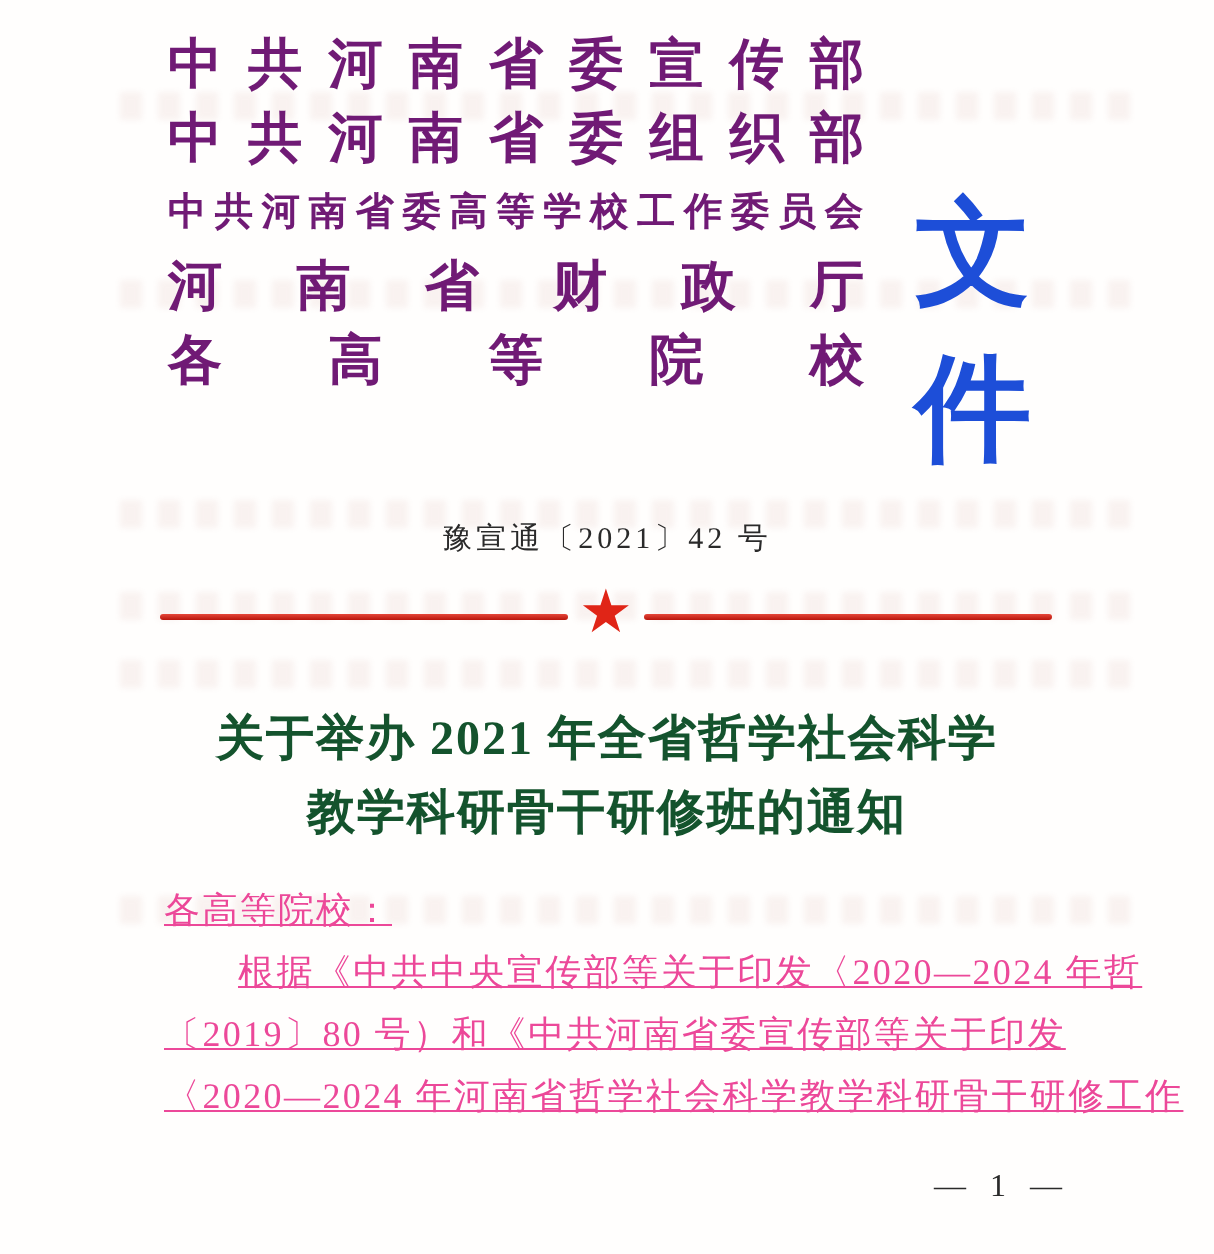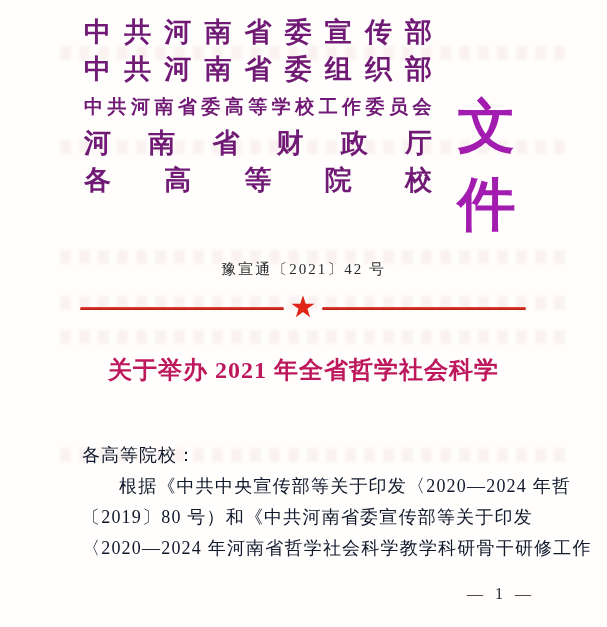--- a/index.html
+++ b/index.html
@@ -55,21 +55,21 @@
   }
   #file-label {
     position: absolute;
     left: 433px;
     top: 88px;
     width: 104px;
     height: 78px;
     line-height: 78px;
     font-size: 58px;
     font-weight: bold;
-    color: #a21caf;
+    color: #1d4ed8;
     letter-spacing: -3px;
     text-align: center;
   }
 
   
   #doc-number {
     position: absolute;
     left: 0;
     top: 260px;
     width: 100%;
@@ -104,36 +104,37 @@
   }
 
   
   #doc-title {
     position: absolute;
     left: 0;
     top: 352px;
     width: 100%;
     text-align: center;
     font-weight: bold;
-    color: #be185d;
+    color: #14532d;
   }
   .title-line {
     font-size: 24px;
     line-height: 37px;
     letter-spacing: 1px;
   }
 
   
   #doc-body {
     position: absolute;
     left: 82px;
     top: 440px;
     width: 447px;
-    color: #0f172a;
+    color: #ec4899;
     font-size: 18px;
+    text-decoration: underline;
   }
   #salutation {
     line-height: 31px;
     letter-spacing: 1px;
   }
   .body-line {
     line-height: 31px;
     letter-spacing: 1.2px;
     text-align: justify;
     text-align-last: justify;
@@ -178,20 +179,21 @@
   <div id="doc-number">豫宣通〔2021〕42 号</div>
 
   <div id="divider">
     <div class="divider-rule"></div>
     <div id="divider-star">★</div>
     <div class="divider-rule"></div>
   </div>
 
   <div id="doc-title">
     <div class="title-line">关于举办 2021 年全省哲学社会科学</div>
+    <div class="title-line">教学科研骨干研修班的通知</div>
   </div>
 
   <div id="doc-body">
     <div id="salutation">各高等院校：</div>
     <div class="body-line first">根据《中共中央宣传部等关于印发〈2020—2024 年哲</div>
     <div class="body-line">〔2019〕80 号）和《中共河南省委宣传部等关于印发</div>
     <div class="body-line">〈2020—2024 年河南省哲学社会科学教学科研骨干研修工作</div>
   </div>
 
   <div id="page-number">— 1 —</div>

